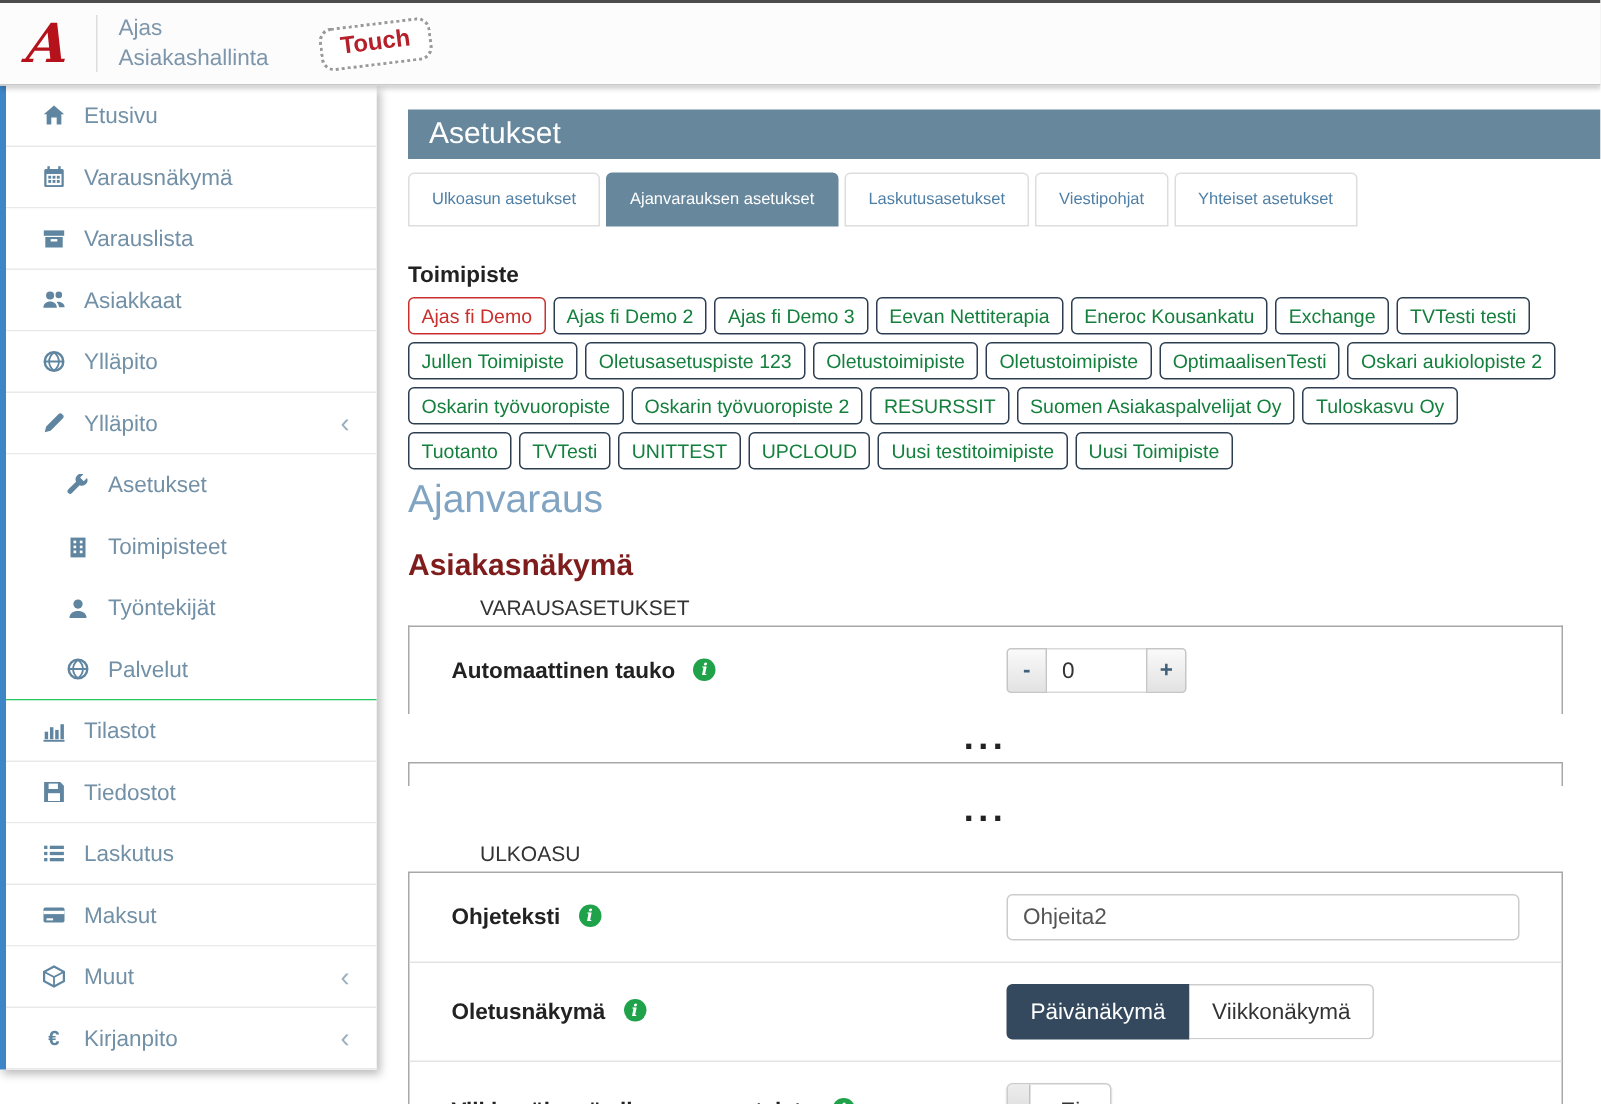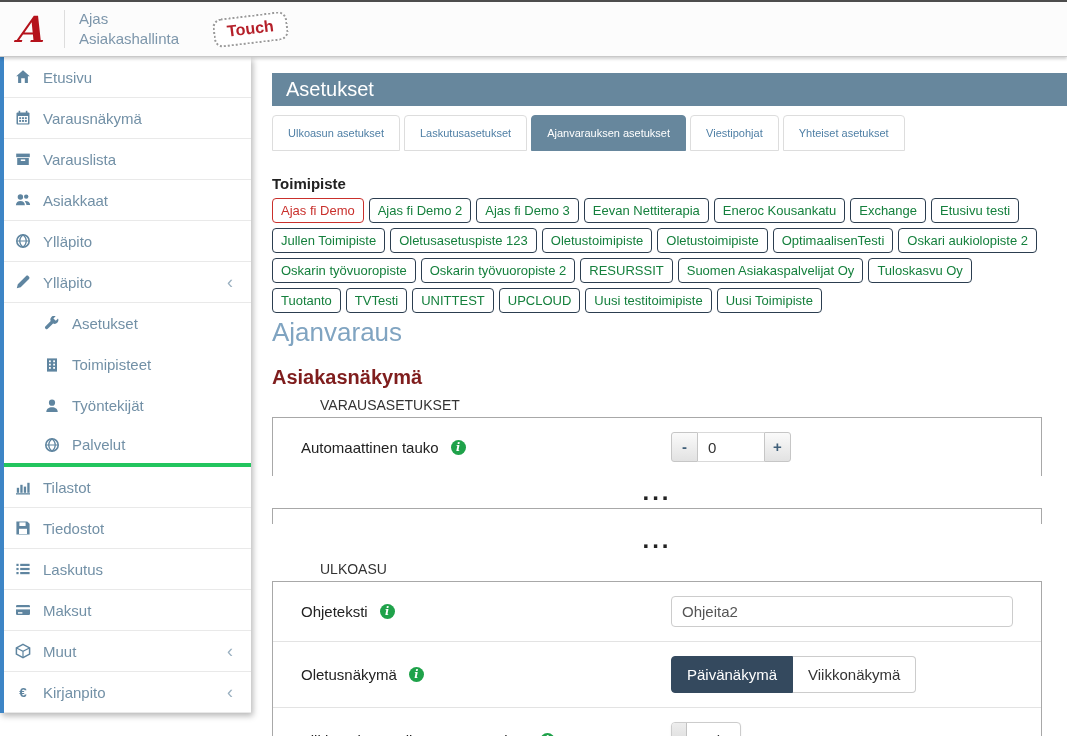--- a/index.html
+++ b/index.html
@@ -37,27 +37,27 @@
 
   
   .sidebar {
     position:absolute; top:57px; left:0; width:251px; height:656px;
     background:#fff; border-left:4px solid #3d85c6;
     box-shadow:2px 3px 6px rgba(0,0,0,.28);
     z-index:4;
   }
   .side-item {
     height:41px; display:flex; align-items:center;
-    padding-left:11px; border-bottom:1px solid #e9e9e9;
+    padding-left:24px; border-bottom:1px solid #e9e9e9;
     color:#7290a6; font-size:15px; cursor:pointer; background:#fff;
   }
   .side-item .sicon { width:20px; height:16px; margin-right:8px; color:#5f85a0; flex:none; }
   .side-item .sicon svg { width:16px; height:16px; display:block; }
   .side-item.sub { padding-left:40px; border-bottom:none; }
-  .side-item.sub.sub-last { border-bottom:4px solid #22c55e;align-items:center; }
+  .side-item.sub.sub-last { border-bottom:1px solid #22c55e;align-items:center; }
   .side-item .chev { margin-left:auto; padding-right:18px; color:#9ab0c0; font-size:18px; line-height:1; }
 
   
   .main {
     position:absolute; top:57px; left:251px; width:816px; height:679px;
     padding:16px 25px 0 21px; background:#fff;
   }
   .page-header {
     height:33px; margin-right:-25px;
     background:#67879d; color:#fff; font-size:20px;
@@ -80,21 +80,21 @@
 
   .h-ajanvaraus { margin-top:4px; font-size:26px; font-weight:400; color:#80a4c1; }
   .h-asiakas { margin-top:18px; font-size:20px; font-weight:bold; color:#7f1d1d; }
   .group-label { margin-top:8px; font-size:14px; color:#333;margin-left:48px; }
 
   .panel { border:1px solid #a8a8a8; background:#fff; }
   .panel.open-bottom { border-bottom:none; }
   .panel1 { margin-top:4px; height:59px; display:flex; align-items:center; padding-left:28px; }
   .panel2 { height:16px; }
 
-  .row-label-wrap { width:370px; display:flex; align-items:center; flex:none; }
+  .row-label-wrap { width:370px; display:flex; align-items:flex-start; flex:none;font-weight:bold; }
   .row-label { font-size:15px; color:#222; }
   .info-icon {
     width:15px; height:15px; border-radius:50%; background:#1fa24a; color:#fff;
     display:inline-flex; align-items:center; justify-content:center;
     font-size:11px; font-weight:bold; margin-left:12px; flex:none;
     font-family:"DejaVu Serif","Liberation Serif",serif; font-style:italic;
   }
   .info-icon::before { content:"i"; }
 
   .stepper { display:flex; height:30px; }
@@ -330,35 +330,35 @@
       <span class="slabel">Kirjanpito</span>
       <span class="chev">‹</span>
     </div>
   </nav>
 
 <main class="main">
   <div class="page-header">Asetukset</div>
 
   <div class="tabs">
       <div class="tab">Ulkoasun asetukset</div>
+      <div class="tab active">Ajanvarauksen asetukset</div>
       <div class="tab">Laskutusasetukset</div>
-      <div class="tab active">Ajanvarauksen asetukset</div>
       <div class="tab">Viestipohjat</div>
       <div class="tab">Yhteiset asetukset</div>
     </div>
 
   <div class="tp-label">Toimipiste</div>
   <div class="tp-wrap">
       <button class="tp-btn selected">Ajas fi Demo</button>
       <button class="tp-btn">Ajas fi Demo 2</button>
       <button class="tp-btn">Ajas fi Demo 3</button>
       <button class="tp-btn">Eevan Nettiterapia</button>
       <button class="tp-btn">Eneroc Kousankatu</button>
       <button class="tp-btn">Exchange</button>
-      <button class="tp-btn">Etusivu testi</button>
+      <button class="tp-btn">TVTesti testi</button>
       <button class="tp-btn">Jullen Toimipiste</button>
       <button class="tp-btn">Oletusasetuspiste 123</button>
       <button class="tp-btn">Oletustoimipiste</button>
       <button class="tp-btn">Oletustoimipiste</button>
       <button class="tp-btn">OptimaalisenTesti</button>
       <button class="tp-btn">Oskari aukiolopiste 2</button>
       <button class="tp-btn">Oskarin työvuoropiste</button>
       <button class="tp-btn">Oskarin työvuoropiste 2</button>
       <button class="tp-btn">RESURSSIT</button>
       <button class="tp-btn">Suomen Asiakaspalvelijat Oy</button>

